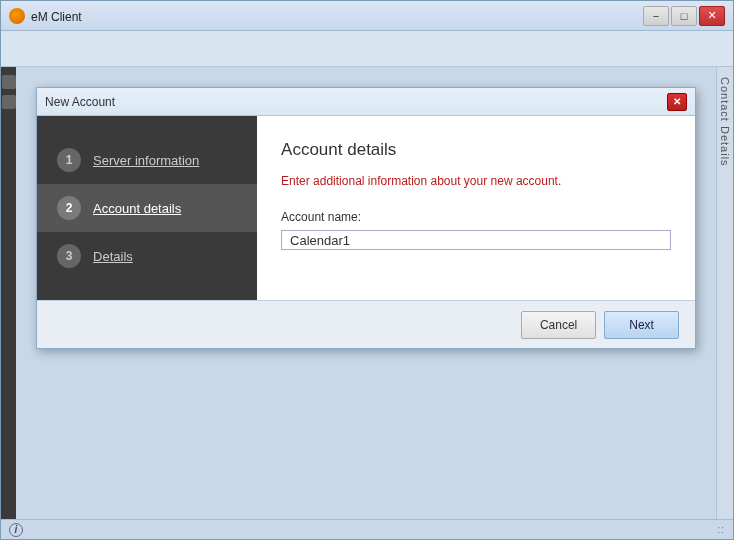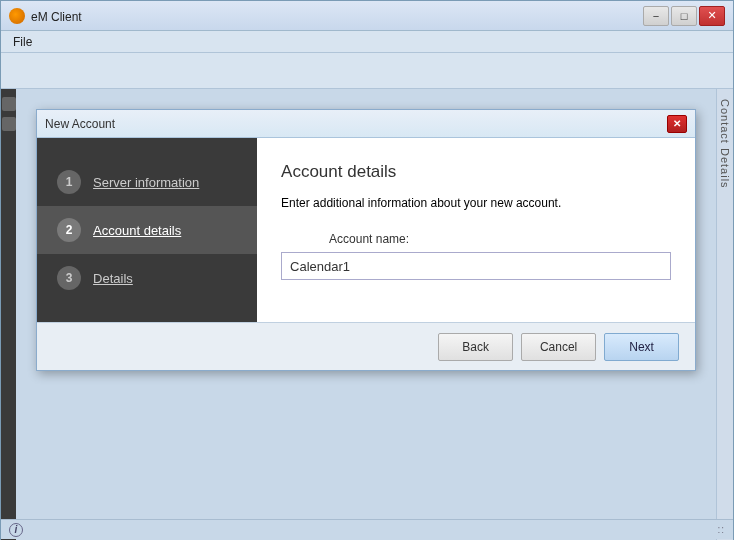--- a/index.html
+++ b/index.html
@@ -243,33 +243,32 @@
       flex-direction: column;
     }
     .content-title {
       font-size: 17px;
       color: #333;
       margin-bottom: 12px;
       font-weight: 400;
     }
     .content-description {
       font-size: 12px;
-      color: #000000;
+      color: #b91c1c;
       margin-bottom: 20px;
       line-height: 1.5;
     }
     .field-label {
       font-size: 12px;
       color: #333;
       margin-bottom: 6px;
-      margin-left: 48px;
     }
     .field-input {
       width: 100%;
-      height: 28px;
+      height: 20px;
       border: 1px solid #aac;
       padding: 4px 8px;
       font-size: 13px;
       background: white;
       color: #333;
       outline: none;
     }
 
     
     .dialog-footer {
@@ -337,23 +336,20 @@
       <div class="app-icon"></div>
       <span class="title-bar-title">eM Client</span>
     </div>
     <div class="title-bar-controls">
       <div class="tb-btn">−</div>
       <div class="tb-btn">□</div>
       <div class="tb-btn close-btn">✕</div>
     </div>
   </div>
 
-  <div class="menu-bar">
-    <div class="menu-item">File</div>
-  </div>
 
   <div class="toolbar"></div>
 
   <div class="main-area">
 
     <div class="app-sidebar">
       <div class="app-sidebar-icon"></div>
       <div class="app-sidebar-icon"></div>
     </div>
 
@@ -390,21 +386,20 @@
           <div class="content-panel">
             <div class="content-title">Account details</div>
             <div class="content-description">Enter additional information about your new account.</div>
             <div class="field-label">Account name:</div>
             <input class="field-input" type="text" value="Calendar1" style="">
           </div>
 
         </div>
 
         <div class="dialog-footer">
-          <button class="footer-btn">Back</button>
           <button class="footer-btn">Cancel</button>
           <button class="footer-btn primary">Next</button>
         </div>
 
       </div>
 
     </div>
 
     <div class="app-right">
       <span class="vertical-text">Contact Details</span>

